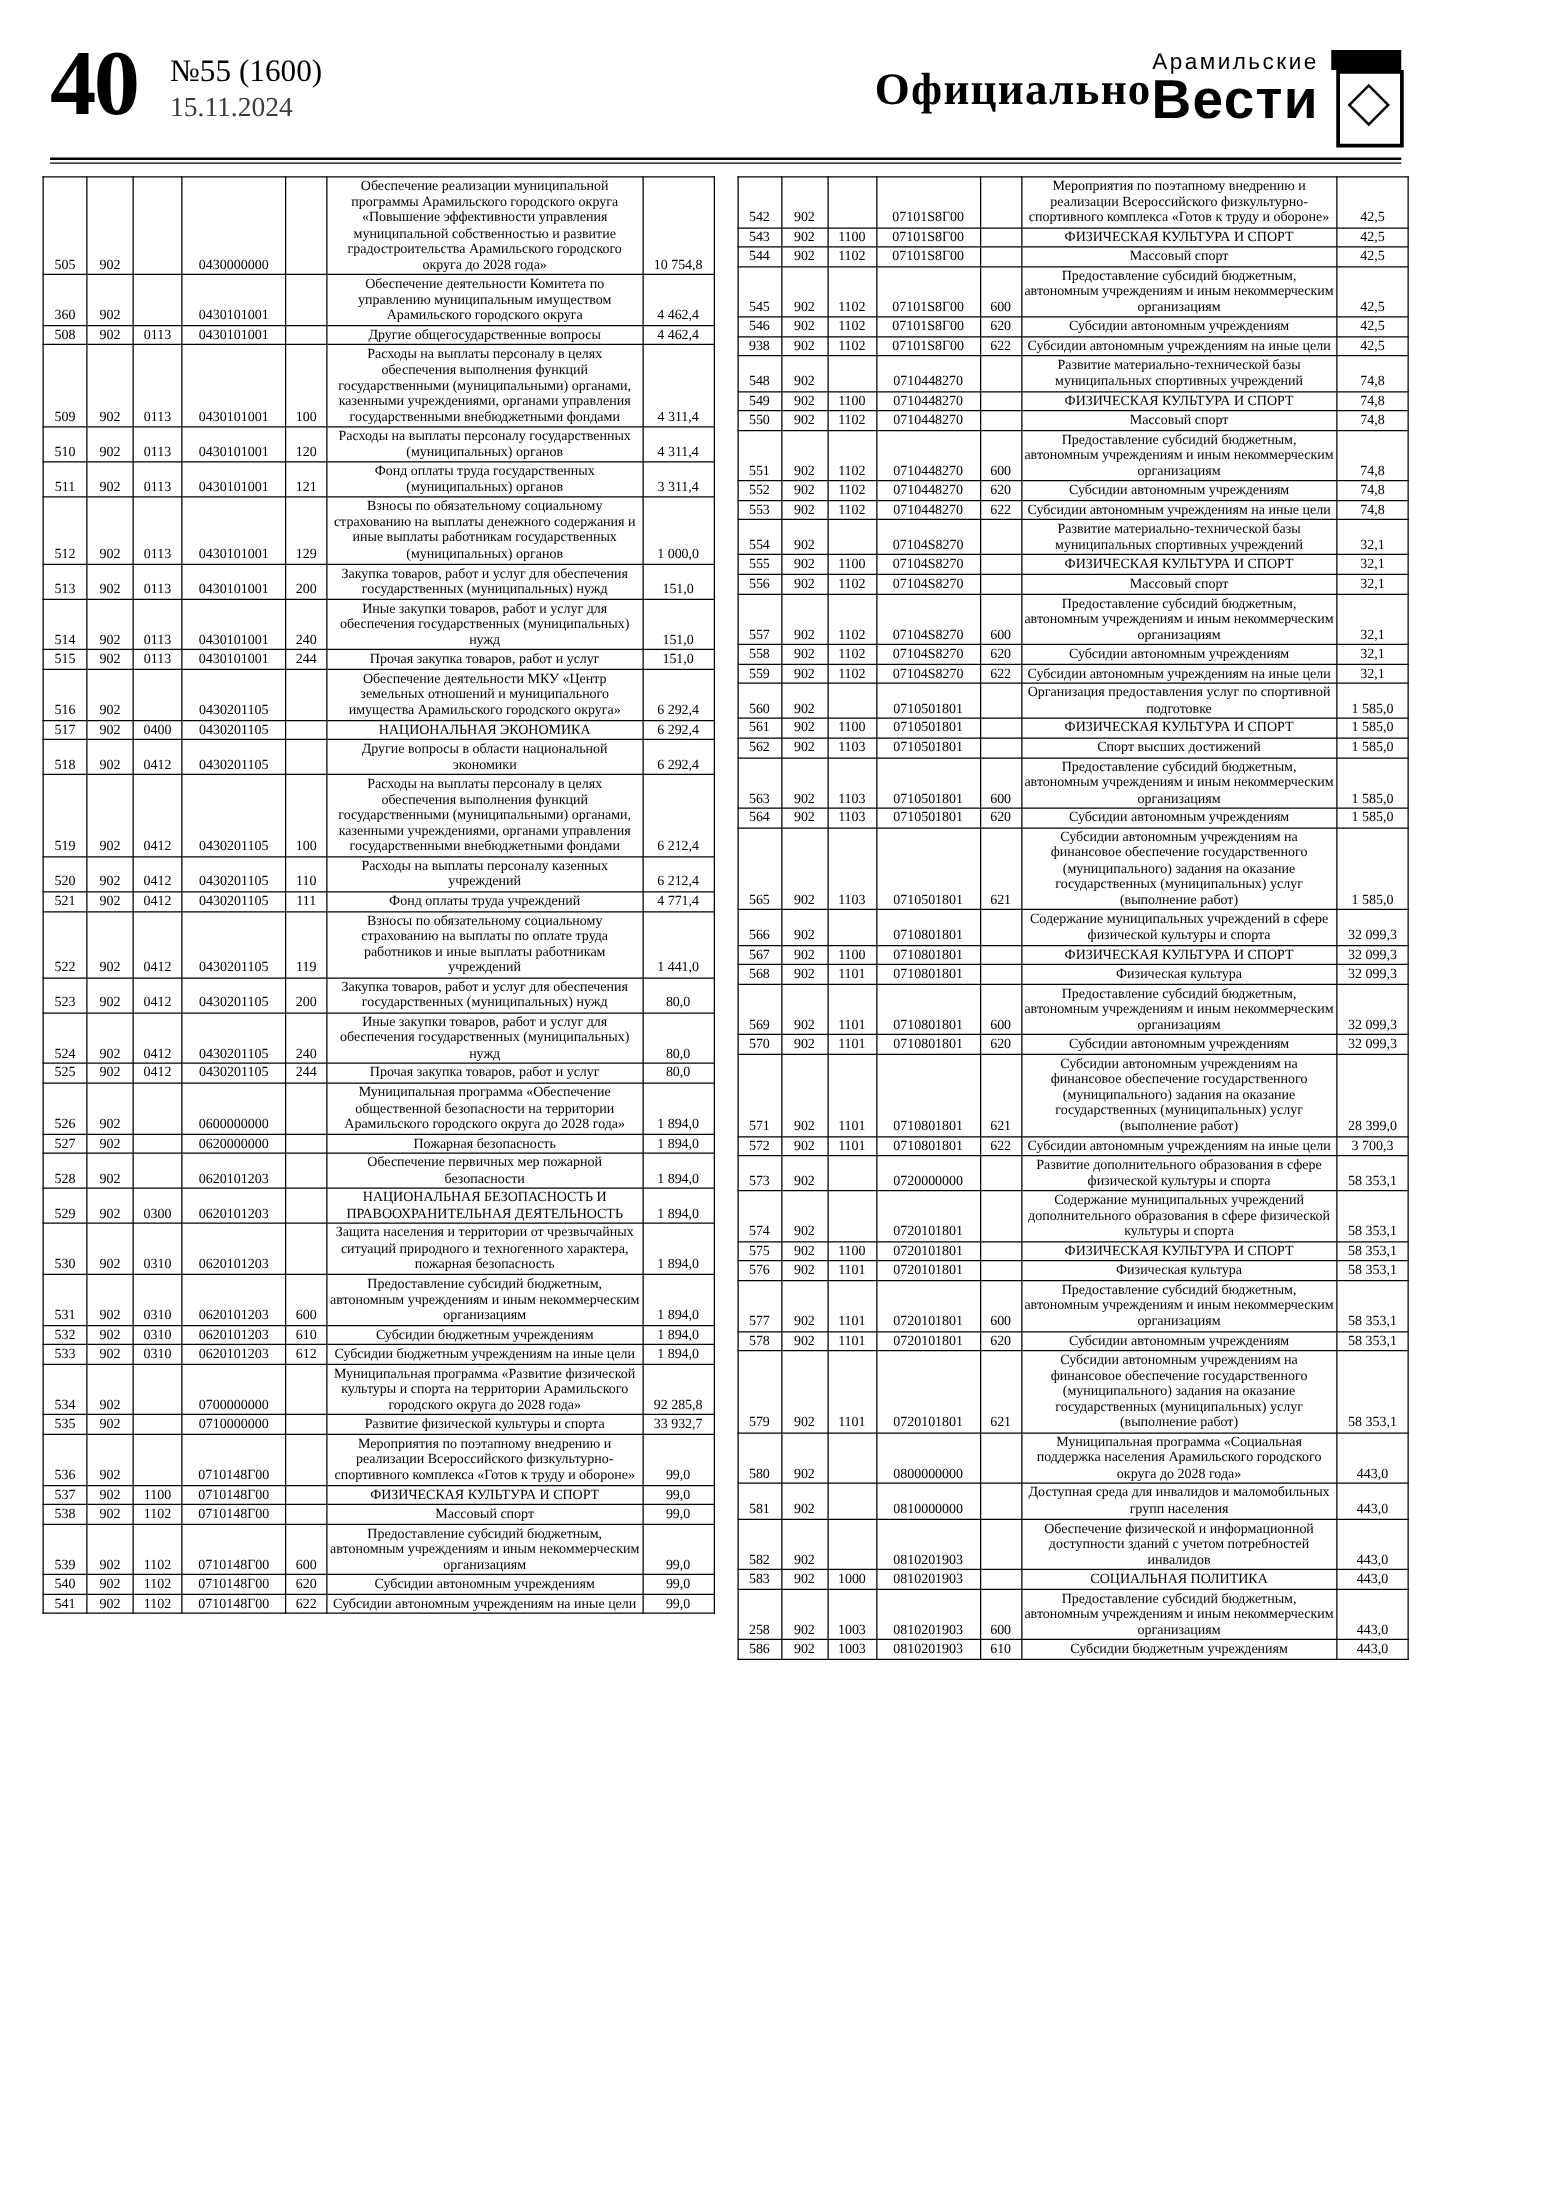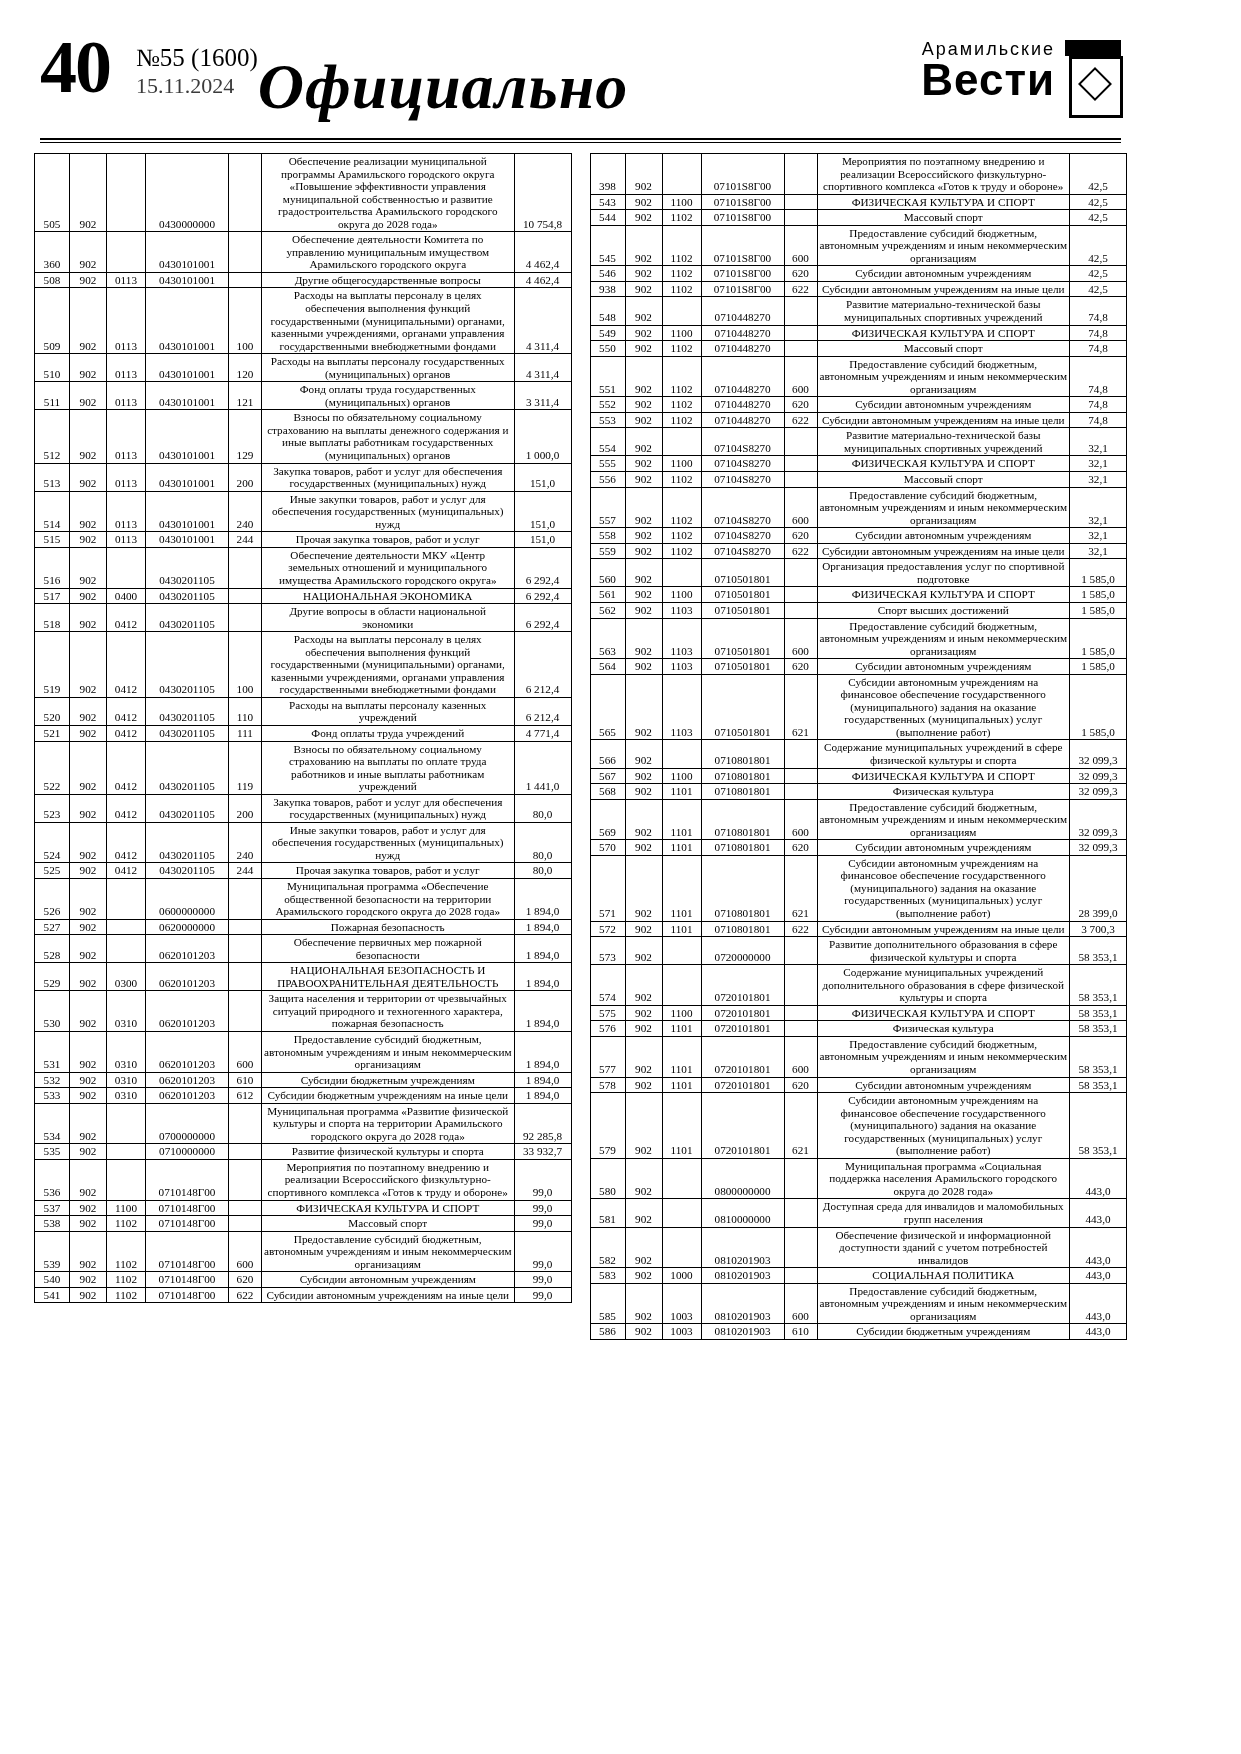--- a/index.html
+++ b/index.html
@@ -15,22 +15,22 @@
   .masthead{display:flex;align-items:flex-start;padding:34px 40px 6px 40px;box-sizing:border-box;}
   .page-number{
     font-family:"Liberation Serif", serif;
     font-size:74px;font-weight:bold;line-height:0.9;letter-spacing:-2px;
     margin-right:26px;
   }
   .issue-block{padding-top:10px;}
   .issue-line1{font-size:25px;line-height:1.15;}
   .issue-line2{font-size:22px;color:#3b3b3b;line-height:1.2;}
   .official-title{
-    flex:1;text-align:left;font-style:italic;font-weight:bold;
-    font-size:64px;letter-spacing:1px;padding-top:16px;
+    flex:1;text-align:right;font-weight:bold;
+    font-size:36px;letter-spacing:1px;padding-top:16px;
   }
   .brand{display:flex;align-items:flex-start;gap:10px;padding-top:6px;}
   .brand-text{text-align:right;line-height:1.0;}
   .brand-l1{font-size:18px;letter-spacing:2px;font-family:"Liberation Sans",sans-serif;}
   .brand-l2{font-size:44px;font-weight:bold;letter-spacing:1px;font-family:"Liberation Sans",sans-serif;}
   .crest{width:56px;height:72px;position:relative;}
   .crest .c-top{position:absolute;top:0;left:0;width:56px;height:16px;background:#000;}
   .crest .c-body{position:absolute;top:16px;left:4px;width:48px;height:56px;border:3px solid #000;background:#fff;}
   .crest .c-diamond{position:absolute;top:32px;left:18px;width:20px;height:20px;border:2px solid #000;transform:rotate(45deg);}
   .rule{border:0;border-top:2px solid #000;margin:8px 40px 0 40px;}
@@ -415,21 +415,21 @@
               <td class="c-name">Субсидии автономным учреждениям на иные цели</td>
               <td class="c-sum">99,0</td>
             </tr>
           </tbody>
       </table>
     </div>
     <div class="col">
       <table class="budget">
         <tbody id="tbody-right">
             <tr>
-              <td class="c-num">398</td>
+              <td class="c-num">542</td>
               <td class="c-vedom">902</td>
               <td class="c-razdel"></td>
               <td class="c-target">07101S8Г00</td>
               <td class="c-vid"></td>
               <td class="c-name">Мероприятия по поэтапному внедрению и реализации Всероссийского физкультурно-спортивного комплекса «Готов к труду и обороне»</td>
               <td class="c-sum">42,5</td>
             </tr>
             <tr>
               <td class="c-num">543</td>
               <td class="c-vedom">902</td>
@@ -793,21 +793,21 @@
             <tr>
               <td class="c-num">583</td>
               <td class="c-vedom">902</td>
               <td class="c-razdel">1000</td>
               <td class="c-target">0810201903</td>
               <td class="c-vid"></td>
               <td class="c-name">СОЦИАЛЬНАЯ ПОЛИТИКА</td>
               <td class="c-sum">443,0</td>
             </tr>
             <tr>
-              <td class="c-num">585</td>
+              <td class="c-num">258</td>
               <td class="c-vedom">902</td>
               <td class="c-razdel">1003</td>
               <td class="c-target">0810201903</td>
               <td class="c-vid">600</td>
               <td class="c-name">Предоставление субсидий бюджетным, автономным учреждениям и иным некоммерческим организациям</td>
               <td class="c-sum">443,0</td>
             </tr>
             <tr>
               <td class="c-num">586</td>
               <td class="c-vedom">902</td>

